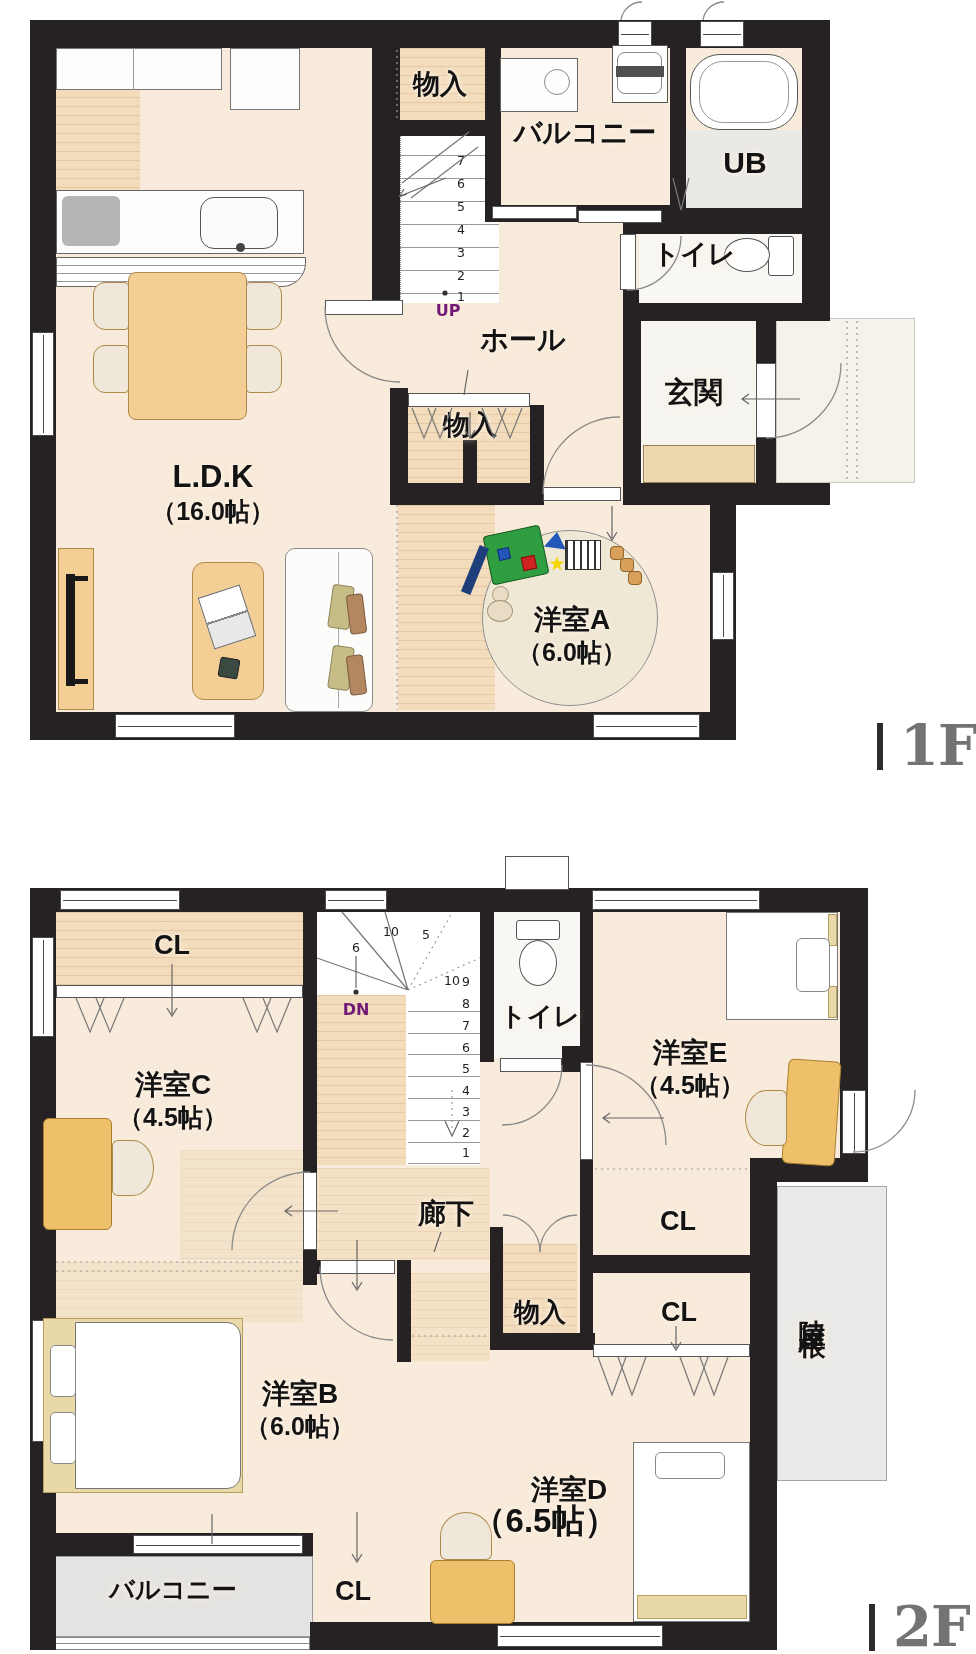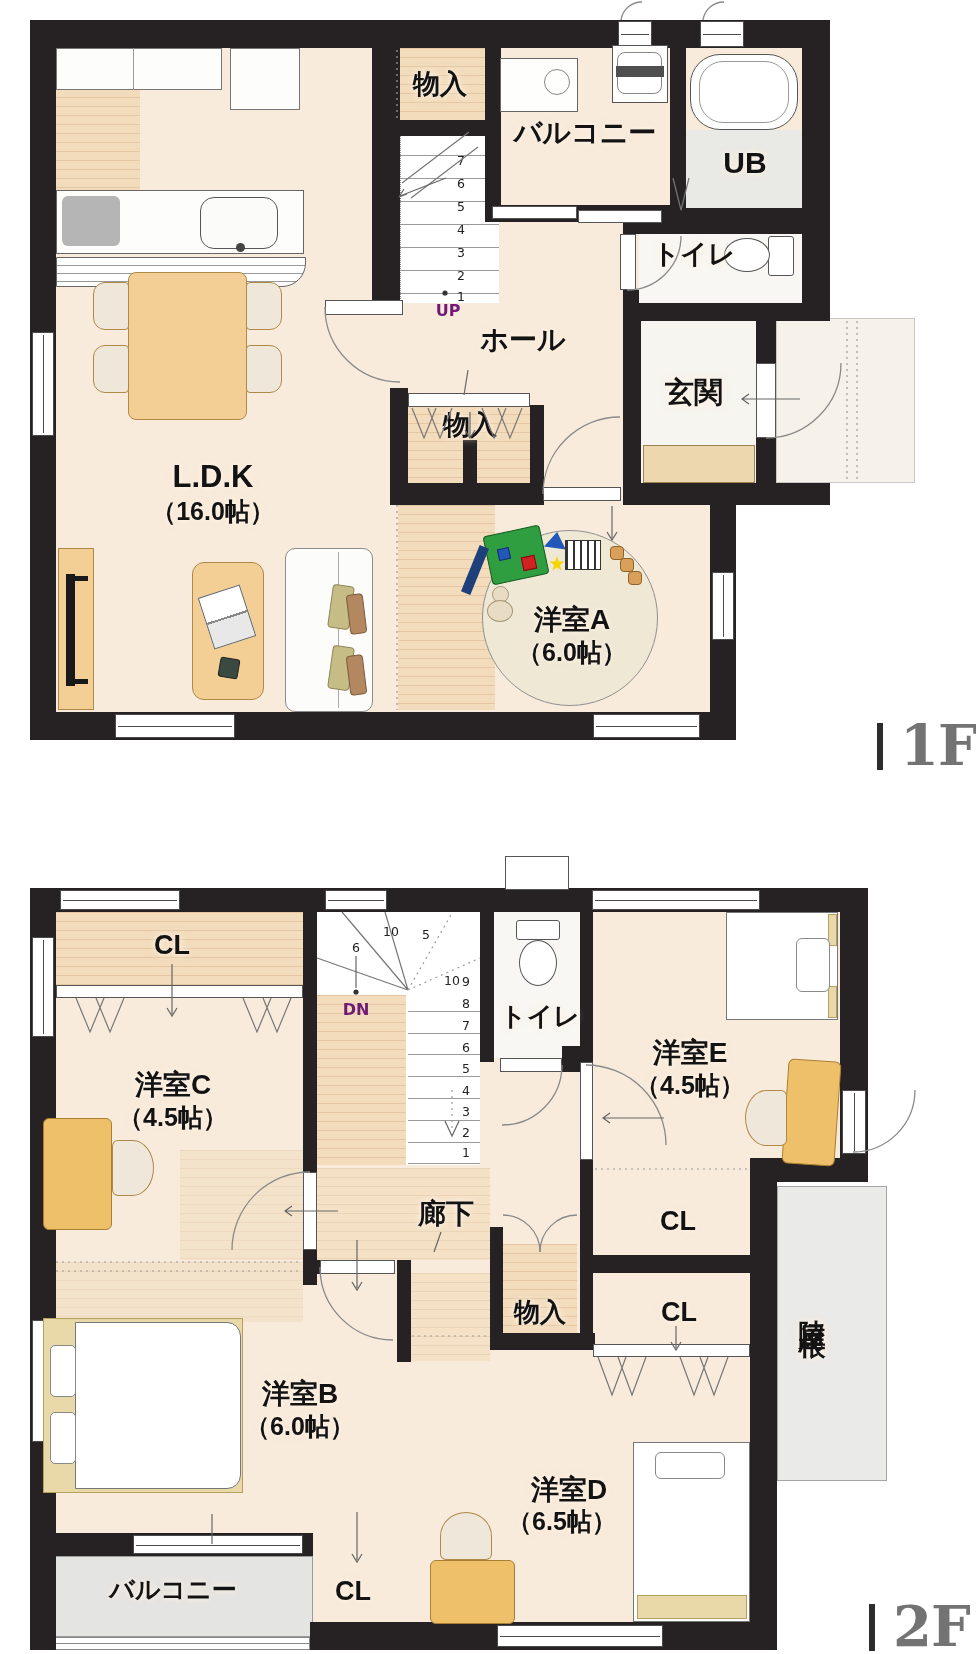--- a/index.html
+++ b/index.html
@@ -281,21 +281,21 @@
   <span class="room-label" style="left:446px;top:1214px;font-size:28px;">廊下</span>
   <span class="room-label" style="left:678px;top:1221px;font-size:27px;">CL</span>
   <span class="room-label" style="left:679px;top:1312px;font-size:27px;">CL</span>
   <span class="room-label" style="left:540px;top:1312px;font-size:26px;">物入</span>
   <span class="room-label" style="left:812px;top:1307px;font-size:27px;writing-mode:vertical-rl;letter-spacing:6px;">陸屋根</span>
   <span class="room-label" style="left:300px;top:1394px;font-size:28px;">洋室B</span>
   <span class="room-label" style="left:300px;top:1426px;font-size:25px;">（6.0帖）</span>
   <span class="room-label" style="left:173px;top:1589px;font-size:25px;">バルコニー</span>
   <span class="room-label" style="left:353px;top:1591px;font-size:27px;">CL</span>
   <span class="room-label" style="left:569px;top:1490px;font-size:28px;">洋室D</span>
-  <span class="room-label" style="left:562px;top:1521px;font-size:25px;">（6.5帖）</span>
+  <span class="room-label" style="left:545px;top:1521px;font-size:33px;">（6.5帖）</span>
 
   <i class="tagbar" style="left:869px;top:1604px;width:6px;height:47px;"></i>
   <span class="tag" style="left:893px;top:1593px;">2F</span>
 
   <svg class="lines" width="976" height="1654" viewBox="0 0 976 1654">
     <g fill="none" stroke="#8a8a8a" stroke-width="1.3">
       <path d="M325 307 A75 75 0 0 0 400 382"></path>
       <path d="M543 494 A77 77 0 0 1 620 417"></path>
       <path d="M766 438 A75 75 0 0 0 841 363"></path>
       <path d="M627 290 A54 54 0 0 0 681 236"></path>

